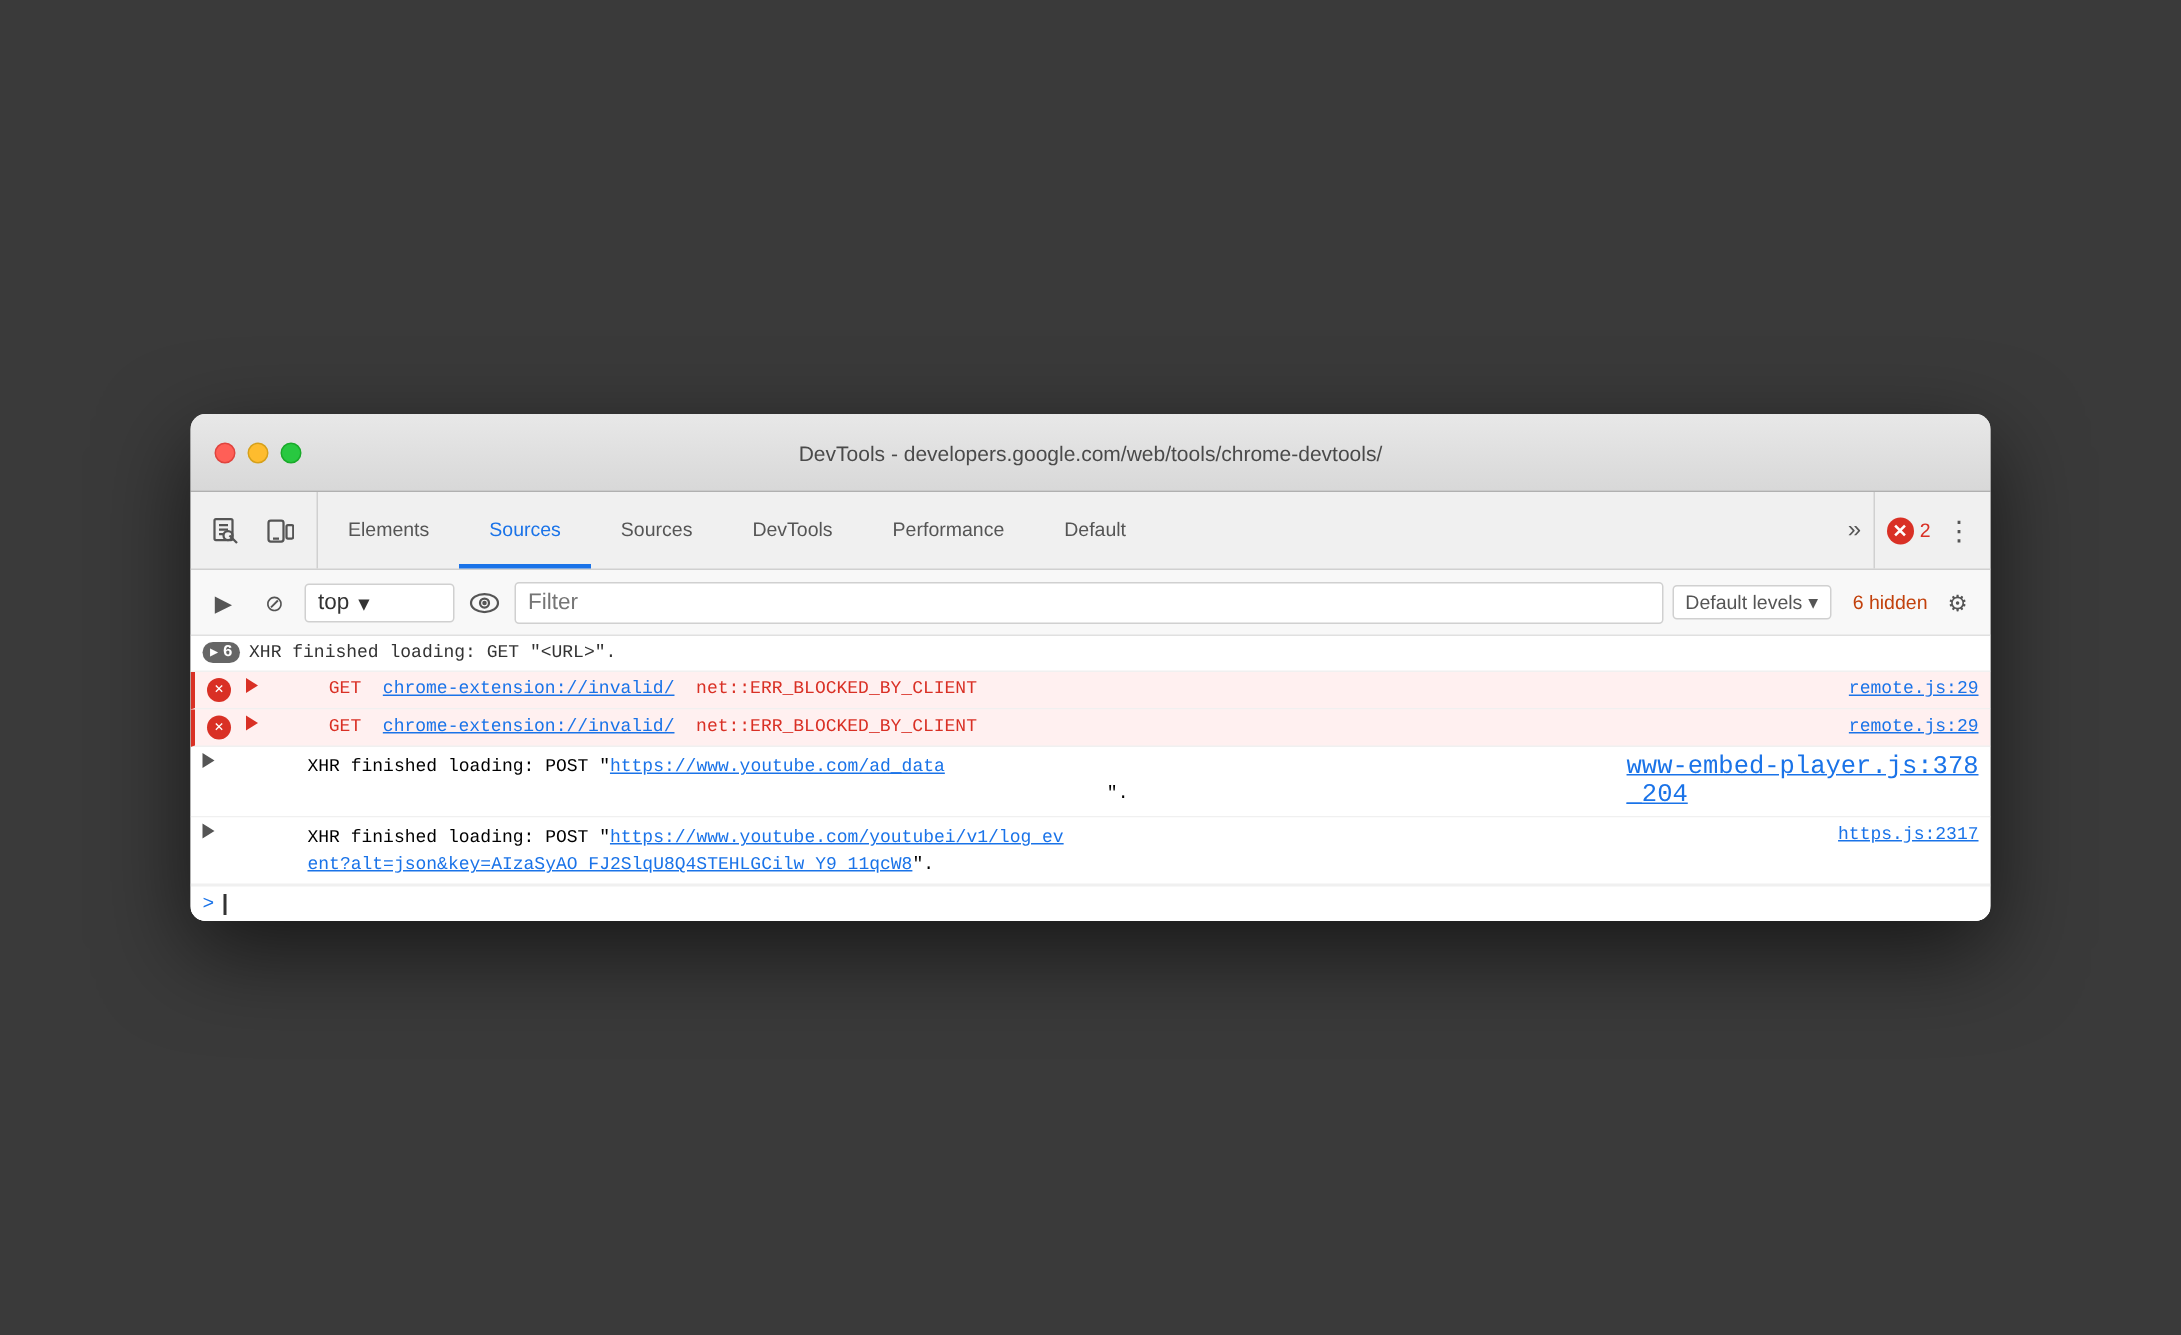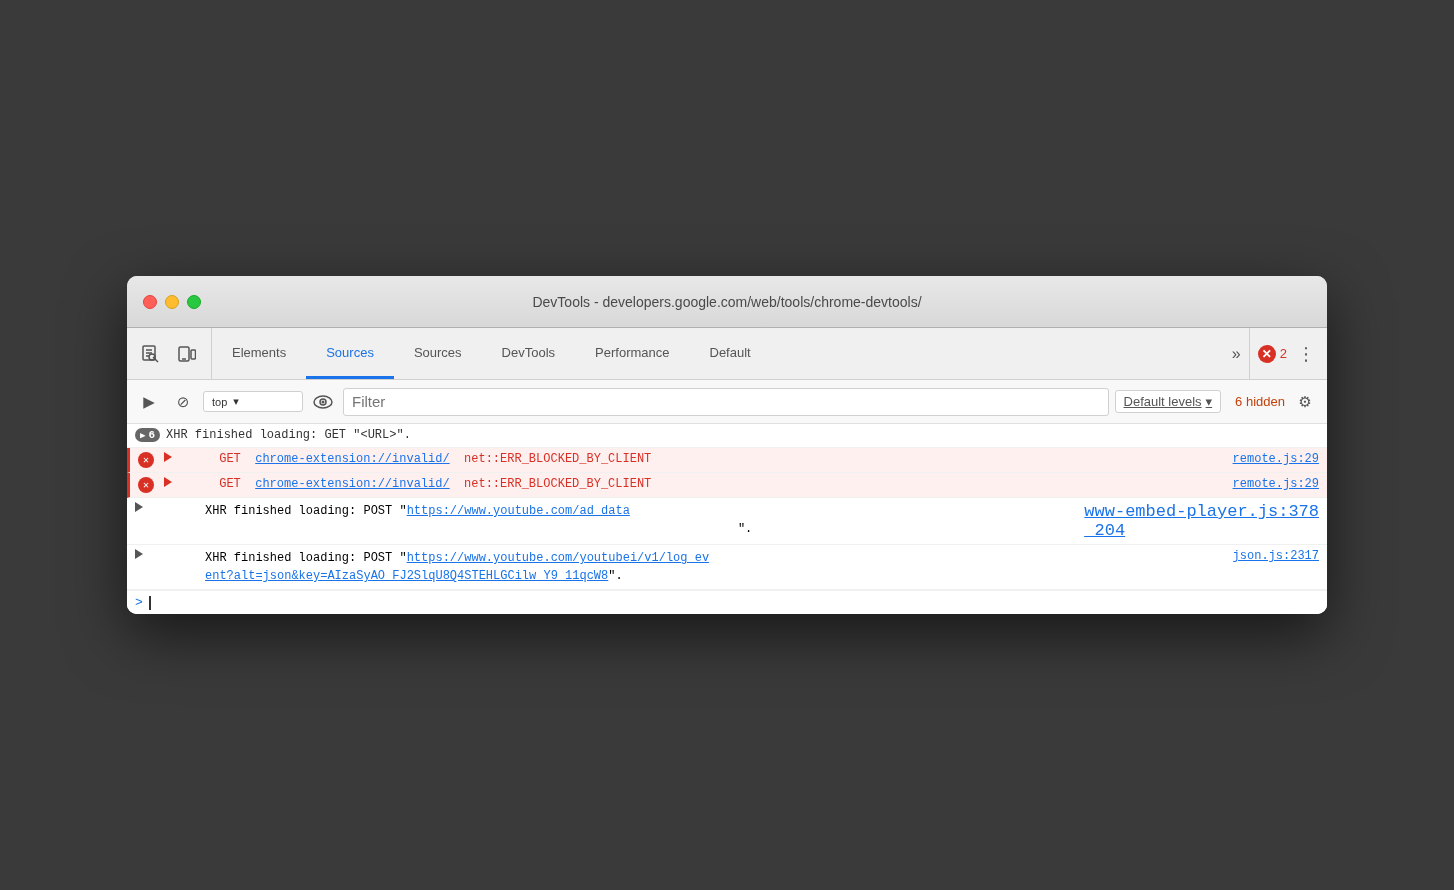--- a/index.html
+++ b/index.html
@@ -155,21 +155,21 @@
       color: #555;
       font-size: 15px;
     }
     .context-select {
       display: flex;
       align-items: center;
       background: white;
       border: 1px solid #d0d0d0;
       border-radius: 3px;
       padding: 3px 8px;
-      font-size: 11px;
+      font-size: 15px;
       color: #333;
       cursor: pointer;
       gap: 6px;
       min-width: 100px;
     }
     .eye-icon {
       width: 28px;
       height: 28px;
       display: flex;
       align-items: center;
@@ -193,21 +193,20 @@
       display: flex;
       align-items: flex-end;
       gap: 4px;
       font-size: 13px;
       color: #555;
       background: white;
       border: 1px solid #d0d0d0;
       border-radius: 3px;
       padding: 3px 8px;
       cursor: pointer;
-      text-decoration: underline;
     }
     .hidden-count {
       font-size: 13px;
       color: #c2410c;
       margin-left: 8px;
       white-space: nowrap;
     }
     .settings-btn {
       width: 28px;
       height: 28px;
@@ -454,21 +453,21 @@
     </div>
 
     <div class="log-entry info-row">
       <div class="log-entry-prefix">
         <span style="display:inline-block;width:8px;height:0;border-top:5px solid transparent;border-bottom:5px solid transparent;border-left:8px solid #555;margin-right:4px;"></span>
       </div>
       <div class="log-entry-content">
         <div class="log-entry-main multi-line">
           <span>XHR finished loading: POST "<span class="link-text">https://www.youtube.com/youtubei/v1/log_ev<br>ent?alt=json&amp;key=AIzaSyAO_FJ2SlqU8Q4STEHLGCilw_Y9_11qcW8</span>".</span>
         </div>
-        <span class="error-source">json.js:2317</span>
+        <span class="error-source">https.js:2317</span>
       </div>
     </div>
 
     <div class="console-input-row">
       <span class="prompt-arrow">&gt;</span>
       <span class="console-cursor"></span>
     </div>
 
   </div>
 </div>

